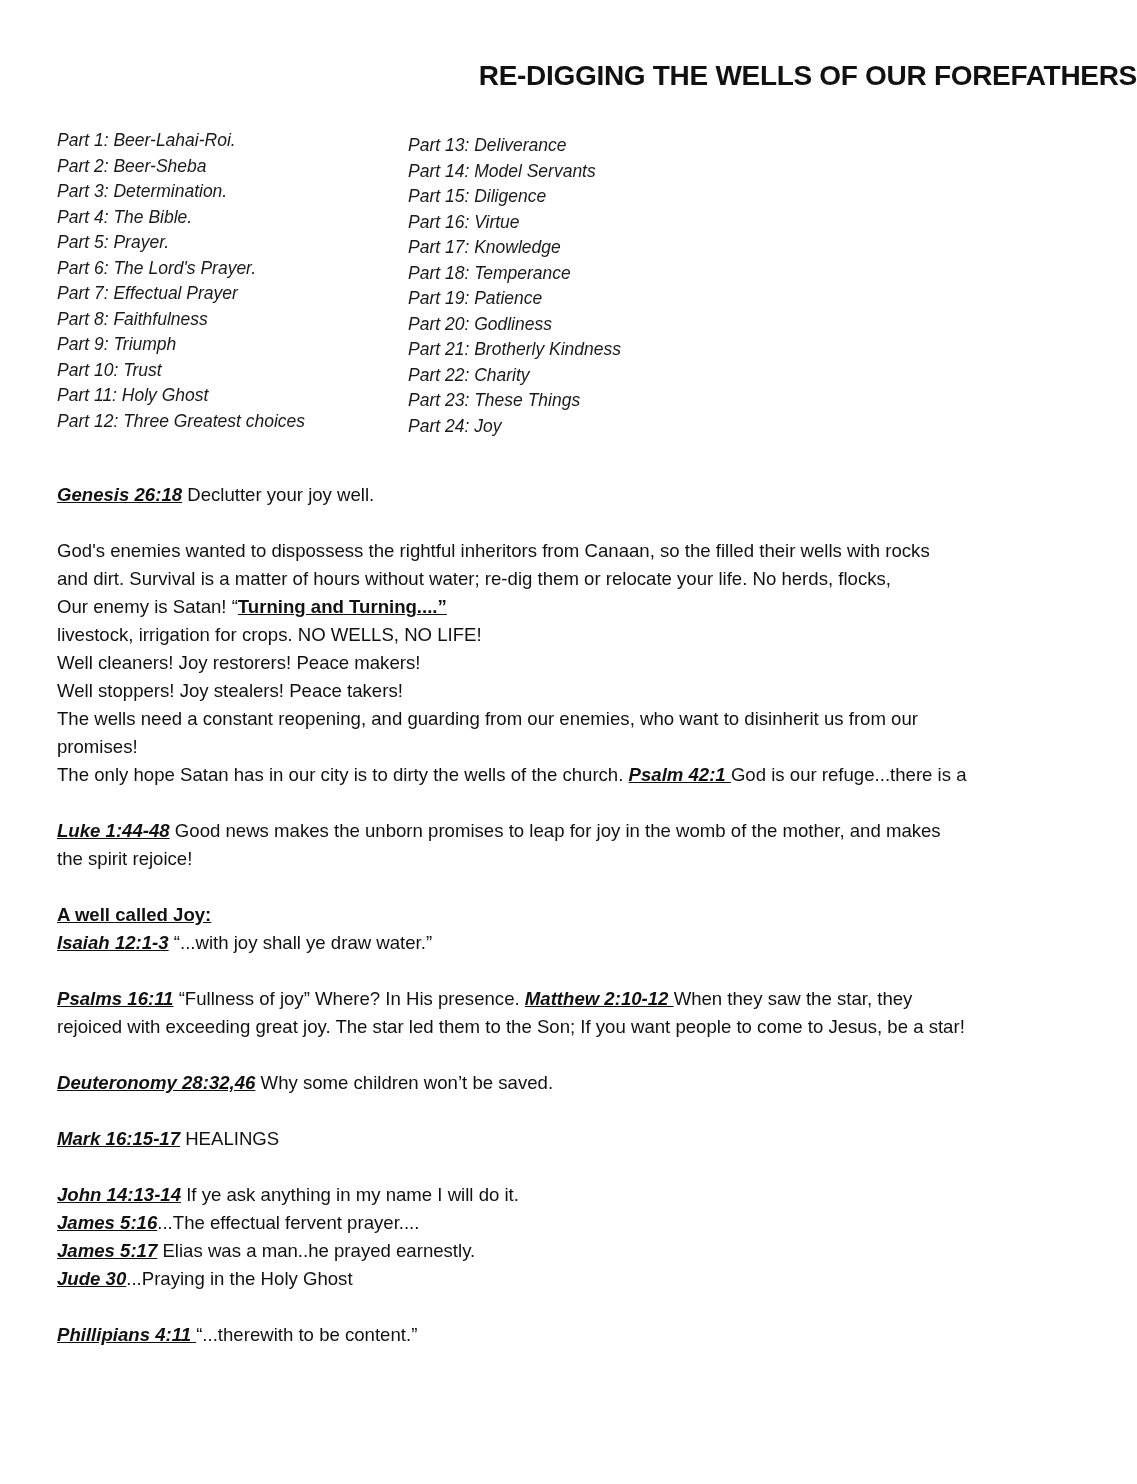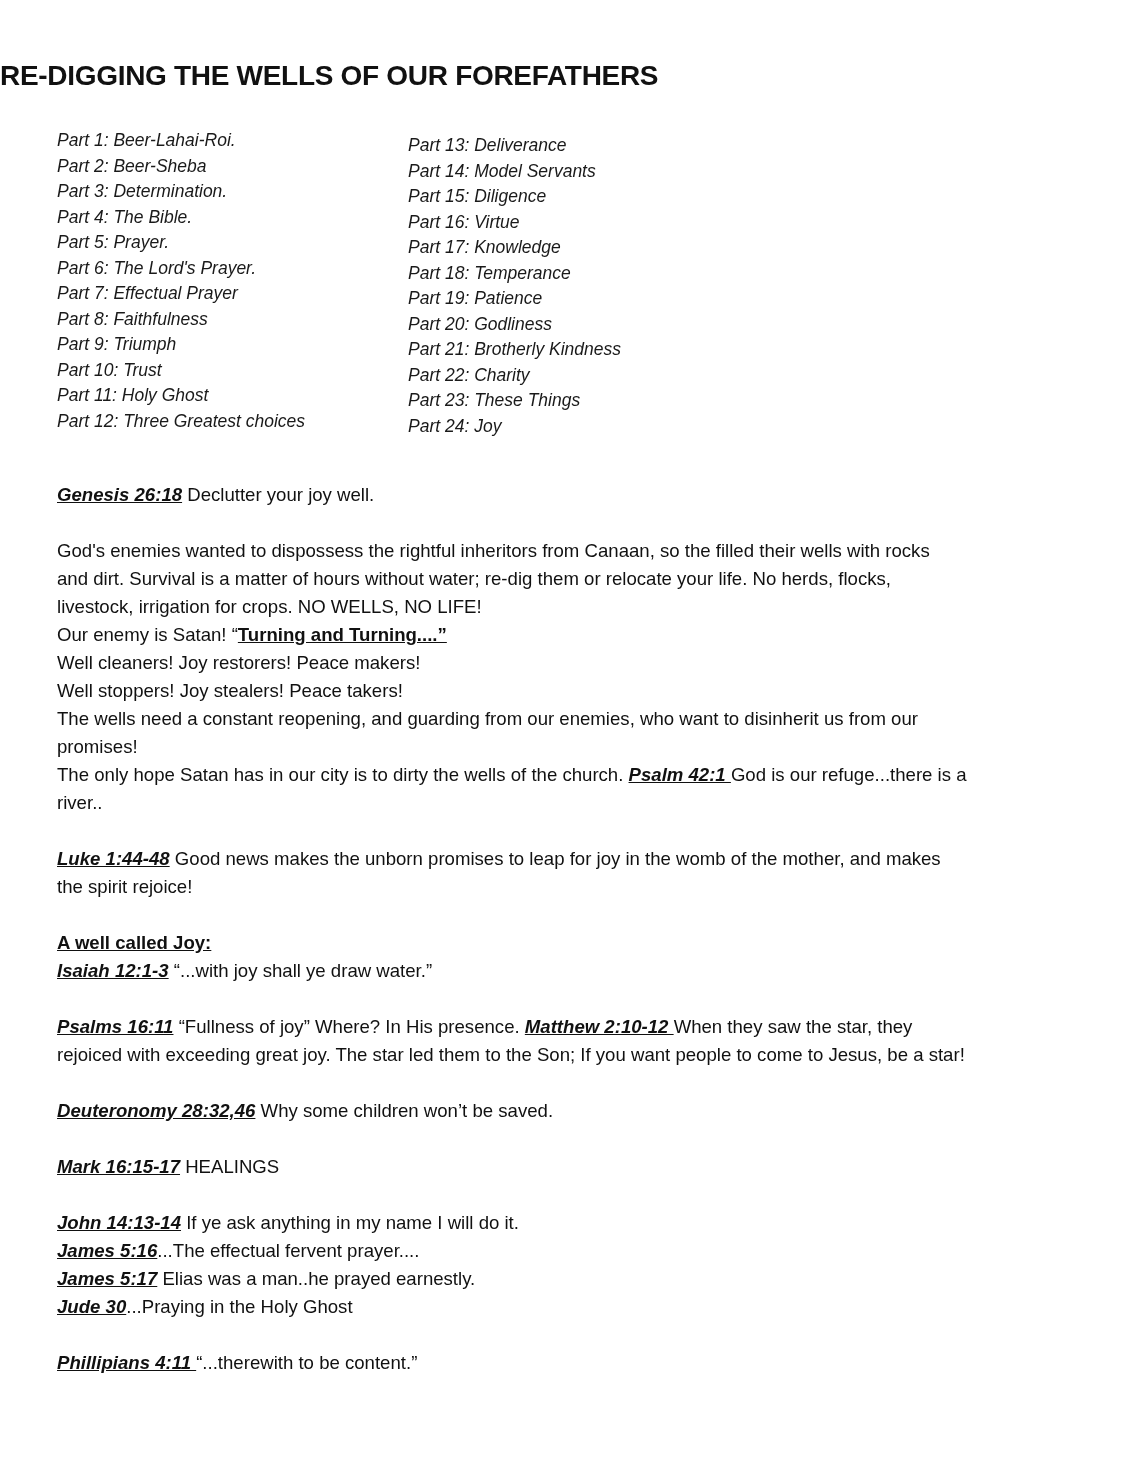--- a/index.html
+++ b/index.html
@@ -19,21 +19,21 @@
       position: absolute;
       left: 0; top: 0;
       width: 1137px;
       height: 1484px;
     }
     .title {
       position: absolute;
       left: 0;
       width: 1137px;
       top: 60px;
-      text-align: left;
+      text-align: right;
       font-weight: bold;
       font-size: 28px;
       letter-spacing: -0.3px;
       color: #111;
     }
     .toc-col {
       position: absolute;
       font-style: italic;
       font-size: 17.5px;
       color: #1a1a1a;
@@ -108,34 +108,33 @@
 
   <div class="body-text" style="top:481px;">
 
     <div class="line">
       <span class="ref">Genesis 26:18</span><span> Declutter your joy well.</span>
     </div>
     <div class="gap"></div>
 
     <div class="line">God's enemies wanted to dispossess the rightful inheritors from Canaan, so the filled their wells with rocks</div>
     <div class="line">and dirt. Survival is a matter of hours without water;  re-dig them or relocate your life. No herds, flocks,</div>
-    <div class="line">livestock, irrigation for crops. NO WELLS, NO LIFE!</div>
-
     <div class="line">
       <span>Our enemy is Satan! “</span><span class="bold-u">Turning and Turning....”</span>
     </div>
+
+    <div class="line">livestock, irrigation for crops. NO WELLS, NO LIFE!</div>
     <div class="line">Well cleaners!  Joy restorers!  Peace makers!</div>
     <div class="line">Well stoppers!  Joy stealers!  Peace takers!</div>
     <div class="line">The wells need a constant reopening, and guarding from our enemies, who want to disinherit us from our</div>
     <div class="line">promises!</div>
 
     <div class="line">
       <span>The only hope Satan has in our city is to dirty the wells of the church.  </span><span class="ref">Psalm 42:1 </span><span>God is our refuge...there is a</span>
     </div>
-    <div class="line">river..</div>
     <div class="gap"></div>
 
     <div class="line">
       <span class="ref">Luke 1:44-48</span><span> Good news makes the unborn promises to leap for joy in the womb of the mother, and makes</span>
     </div>
     <div class="line">the spirit rejoice!</div>
     <div class="gap"></div>
 
     <div class="line bold-u">A well called Joy:</div>
     <div class="line">

